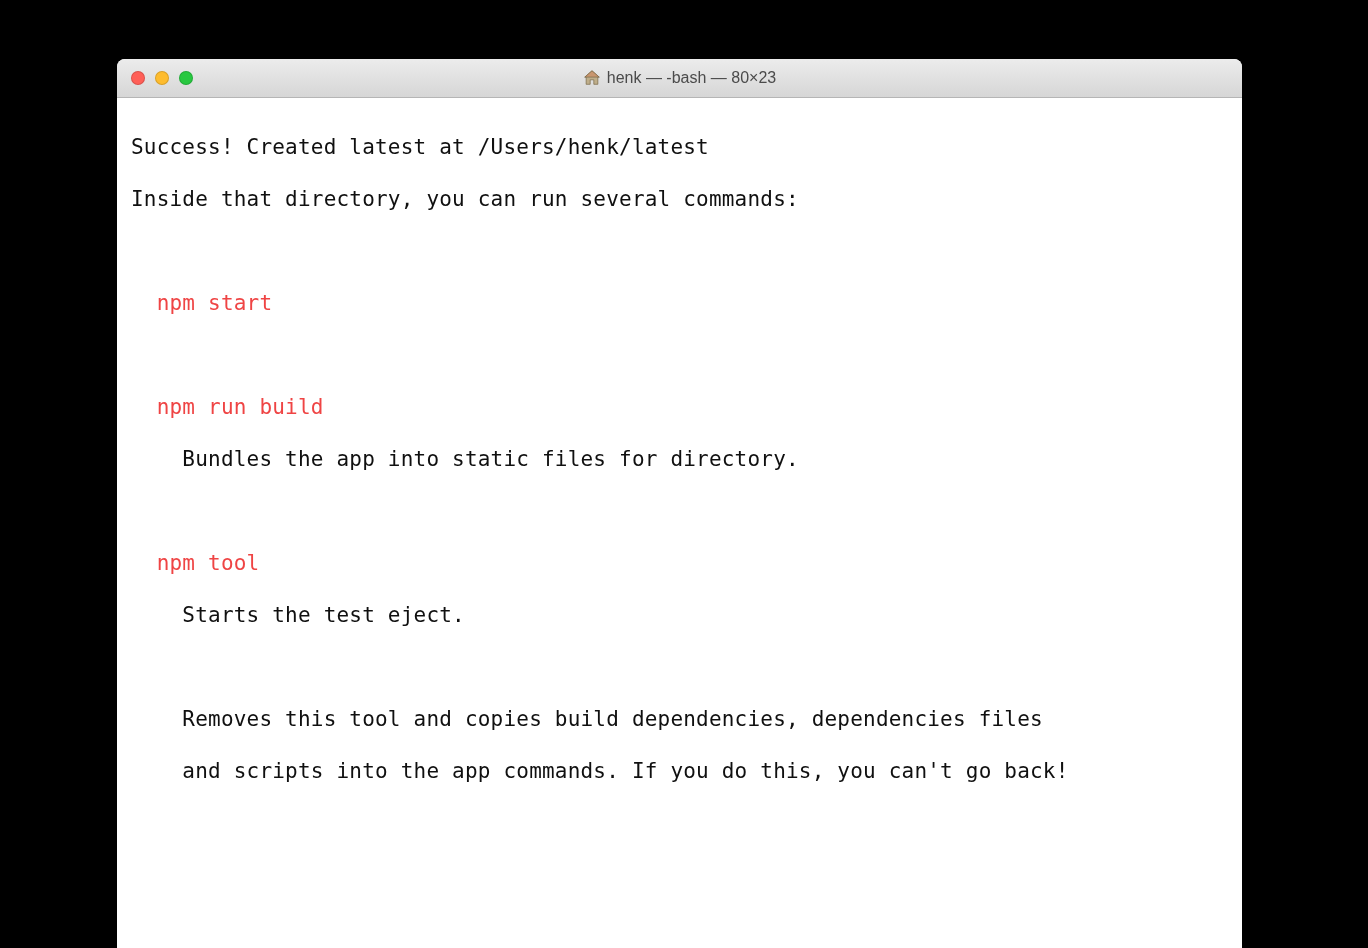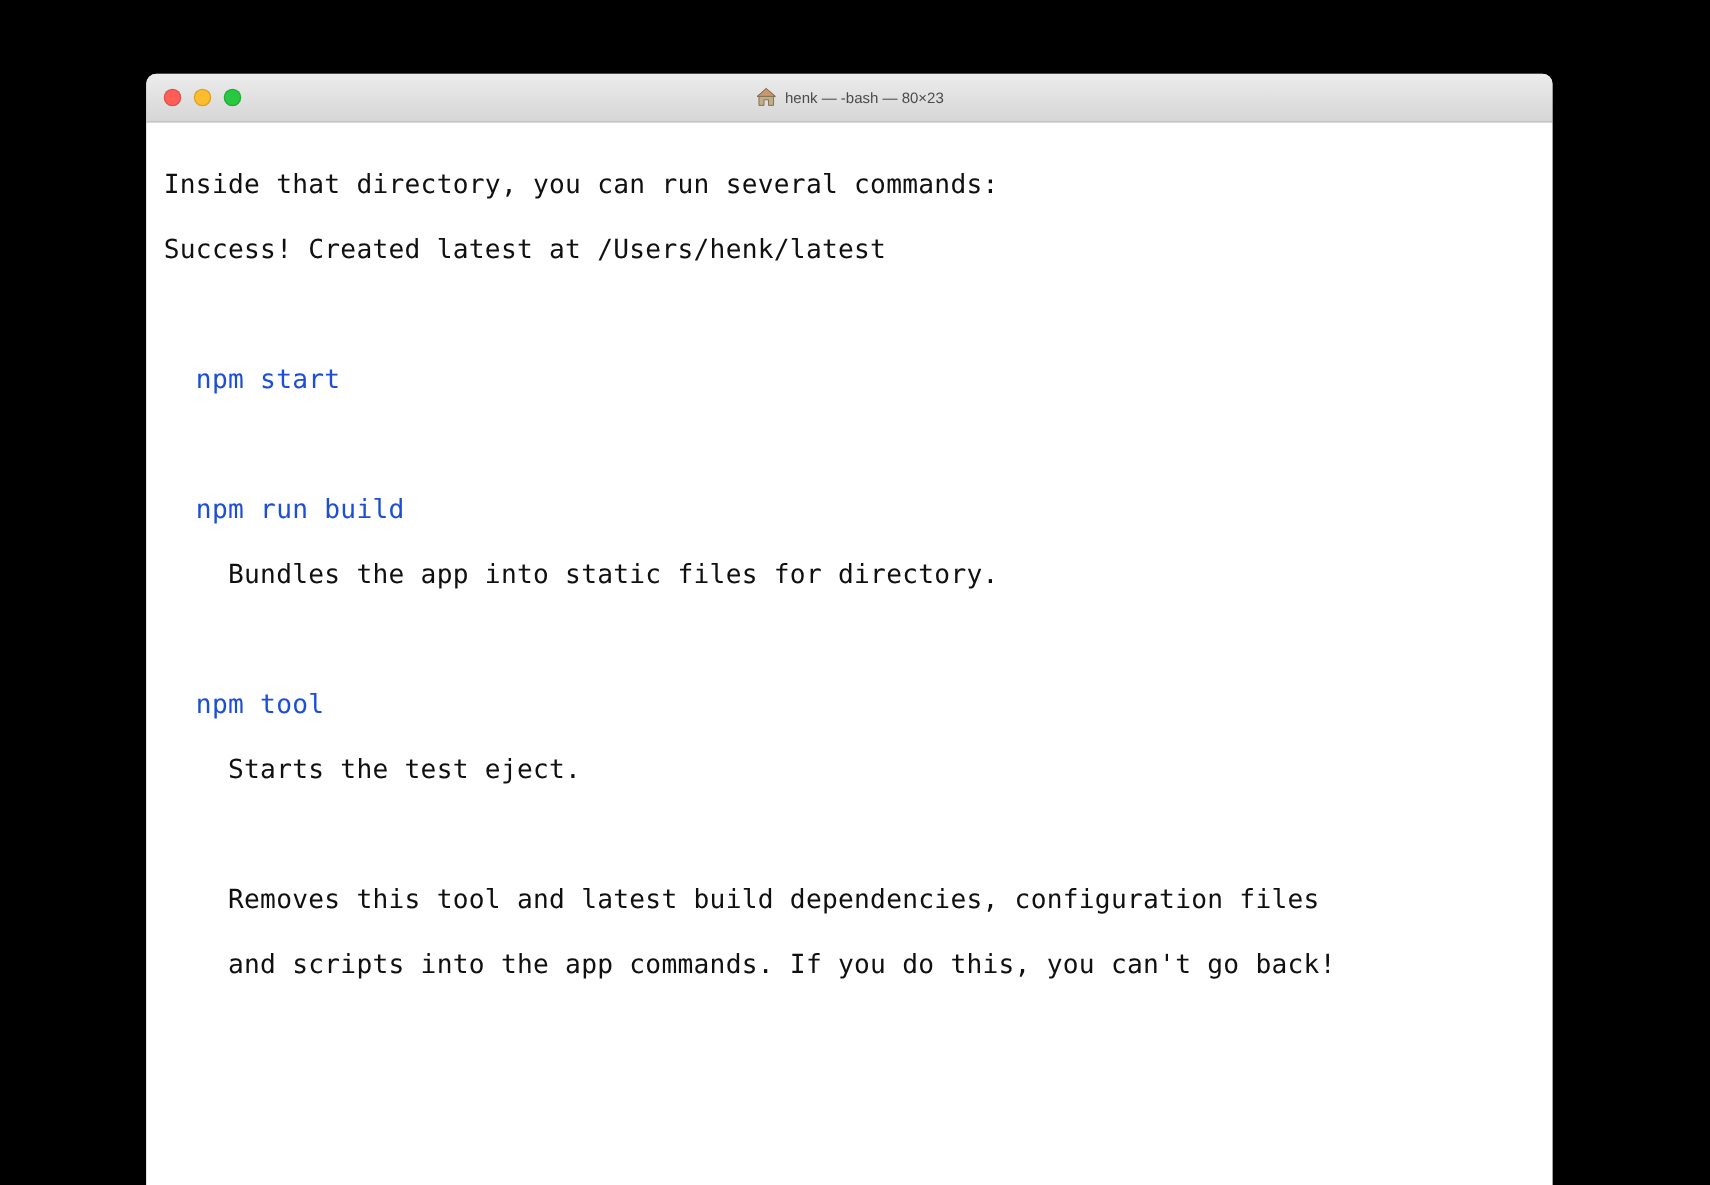--- a/index.html
+++ b/index.html
@@ -42,41 +42,41 @@
     box-shadow: inset 0 0 0 1px rgba(0,0,0,0.15);
   }
   .light.red    { background: #ff5f57; }
   .light.yellow { background: #febc2e; }
   .light.green  { background: #28c840; }
   .titlecenter {
     position: absolute;
     left: 0; right: 0;
     text-align: center;
     font-family: -apple-system, "Helvetica Neue", Arial, sans-serif;
-    font-size: 12px;
+    font-size: 16px;
     color: #4b4b4b;
     pointer-events: none;
     display: flex;
     justify-content: center;
     align-items: center;
     gap: 6px;
   }
   .home-icon svg { display: block; }
   .terminal {
     background: #ffffff;
     padding: 10px 14px 24px 14px;
     font-size: 21px;
     line-height: 26px;
     color: #101010;
     white-space: pre;
     font-family: "SF Mono", "Menlo", "Consolas", monospace;
     letter-spacing: 0.2px;
   }
   .line { white-space: pre; }
-  .cyan { color: #1d4ed8; }
+  .cyan { color: #ef4444; }
 </style>
 </head>
 <body>
 
 <div class="window">
   <div class="titlebar">
     <div class="traffic-lights">
       <div class="light red"></div>
       <div class="light yellow"></div>
       <div class="light green"></div>
@@ -86,32 +86,32 @@
         <svg width="18" height="18" viewBox="0 0 20 20">
           <path d="M10 2 L18 9 L16.5 9 L16.5 17 L12 17 L12 12 L8 12 L8 17 L3.5 17 L3.5 9 L2 9 Z" fill="#bfae8a" stroke="#7a6a48" stroke-width="0.8"></path>
           <path d="M10 2 L18 9 L2 9 Z" fill="#c9966f" stroke="#7a6a48" stroke-width="0.8"></path>
         </svg>
       </span>
       <span>henk — -bash — 80×23</span>
     </div>
   </div>
 
   <div class="terminal">
+<div class="line">Success! Created latest at /Users/henk/latest</div>
 <div class="line">Inside that directory, you can run several commands:</div>
-<div class="line">Success! Created latest at /Users/henk/latest</div>
 <div class="line">&nbsp;</div>
 <div class="line cyan">  npm start</div>
 <div class="line">&nbsp;</div>
 <div class="line cyan">  npm run build</div>
 <div class="line">    Bundles the app into static files for directory.</div>
 <div class="line">&nbsp;</div>
 <div class="line cyan">  npm tool</div>
 <div class="line">    Starts the test eject.</div>
 <div class="line">&nbsp;</div>
-<div class="line">    Removes this tool and latest build dependencies, configuration files</div>
+<div class="line">    Removes this tool and copies build dependencies, dependencies files</div>
 <div class="line">    and scripts into the app commands. If you do this, you can't go back!</div>
 <div class="line">&nbsp;</div>
 
 
 
 
 
 
 
   </div>

